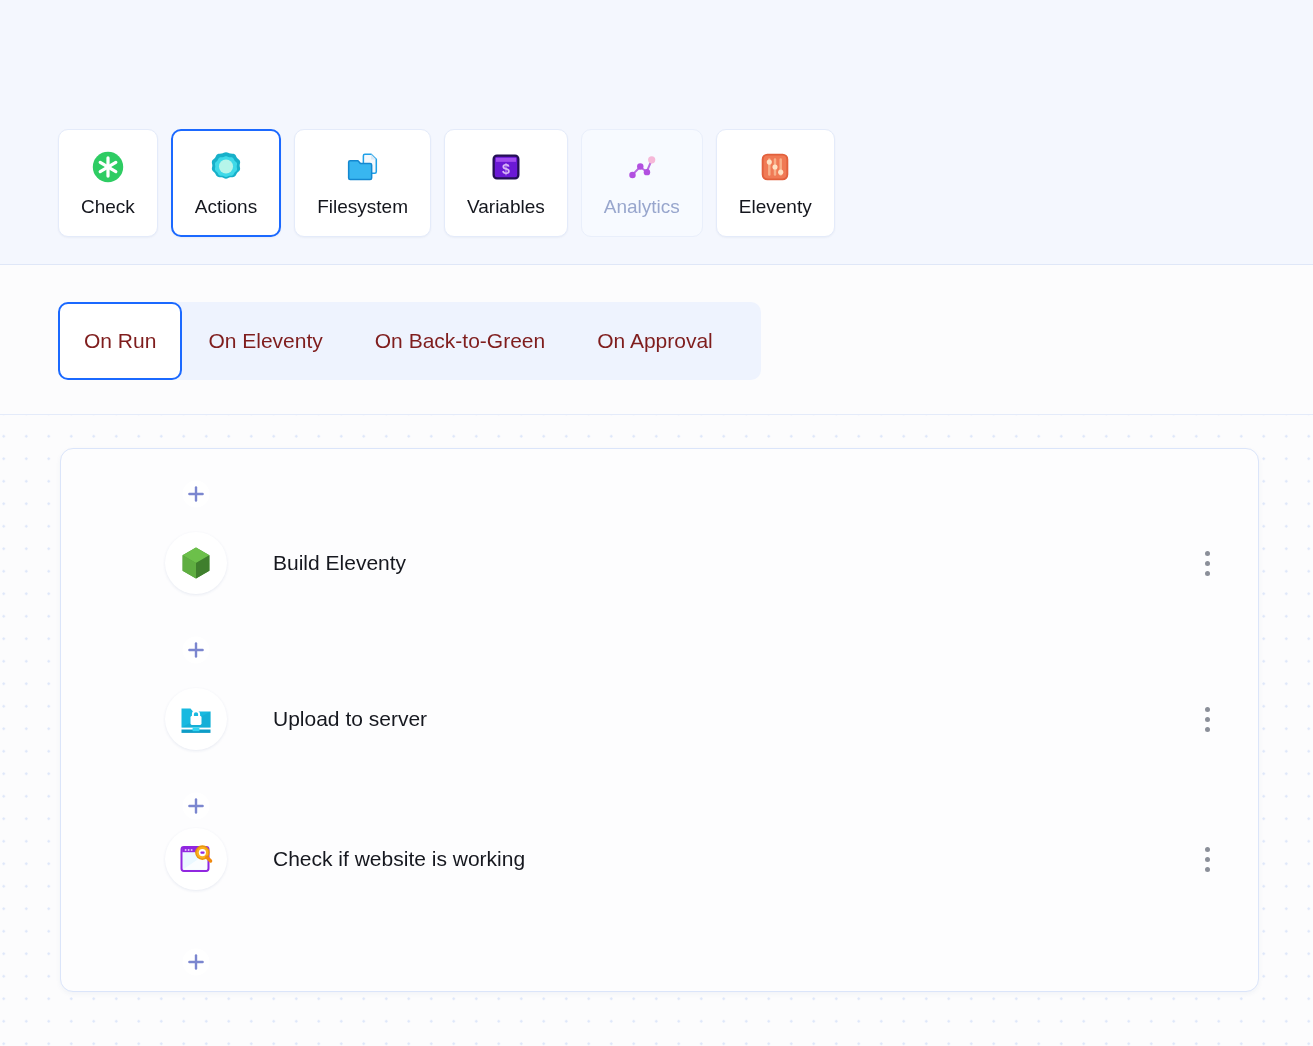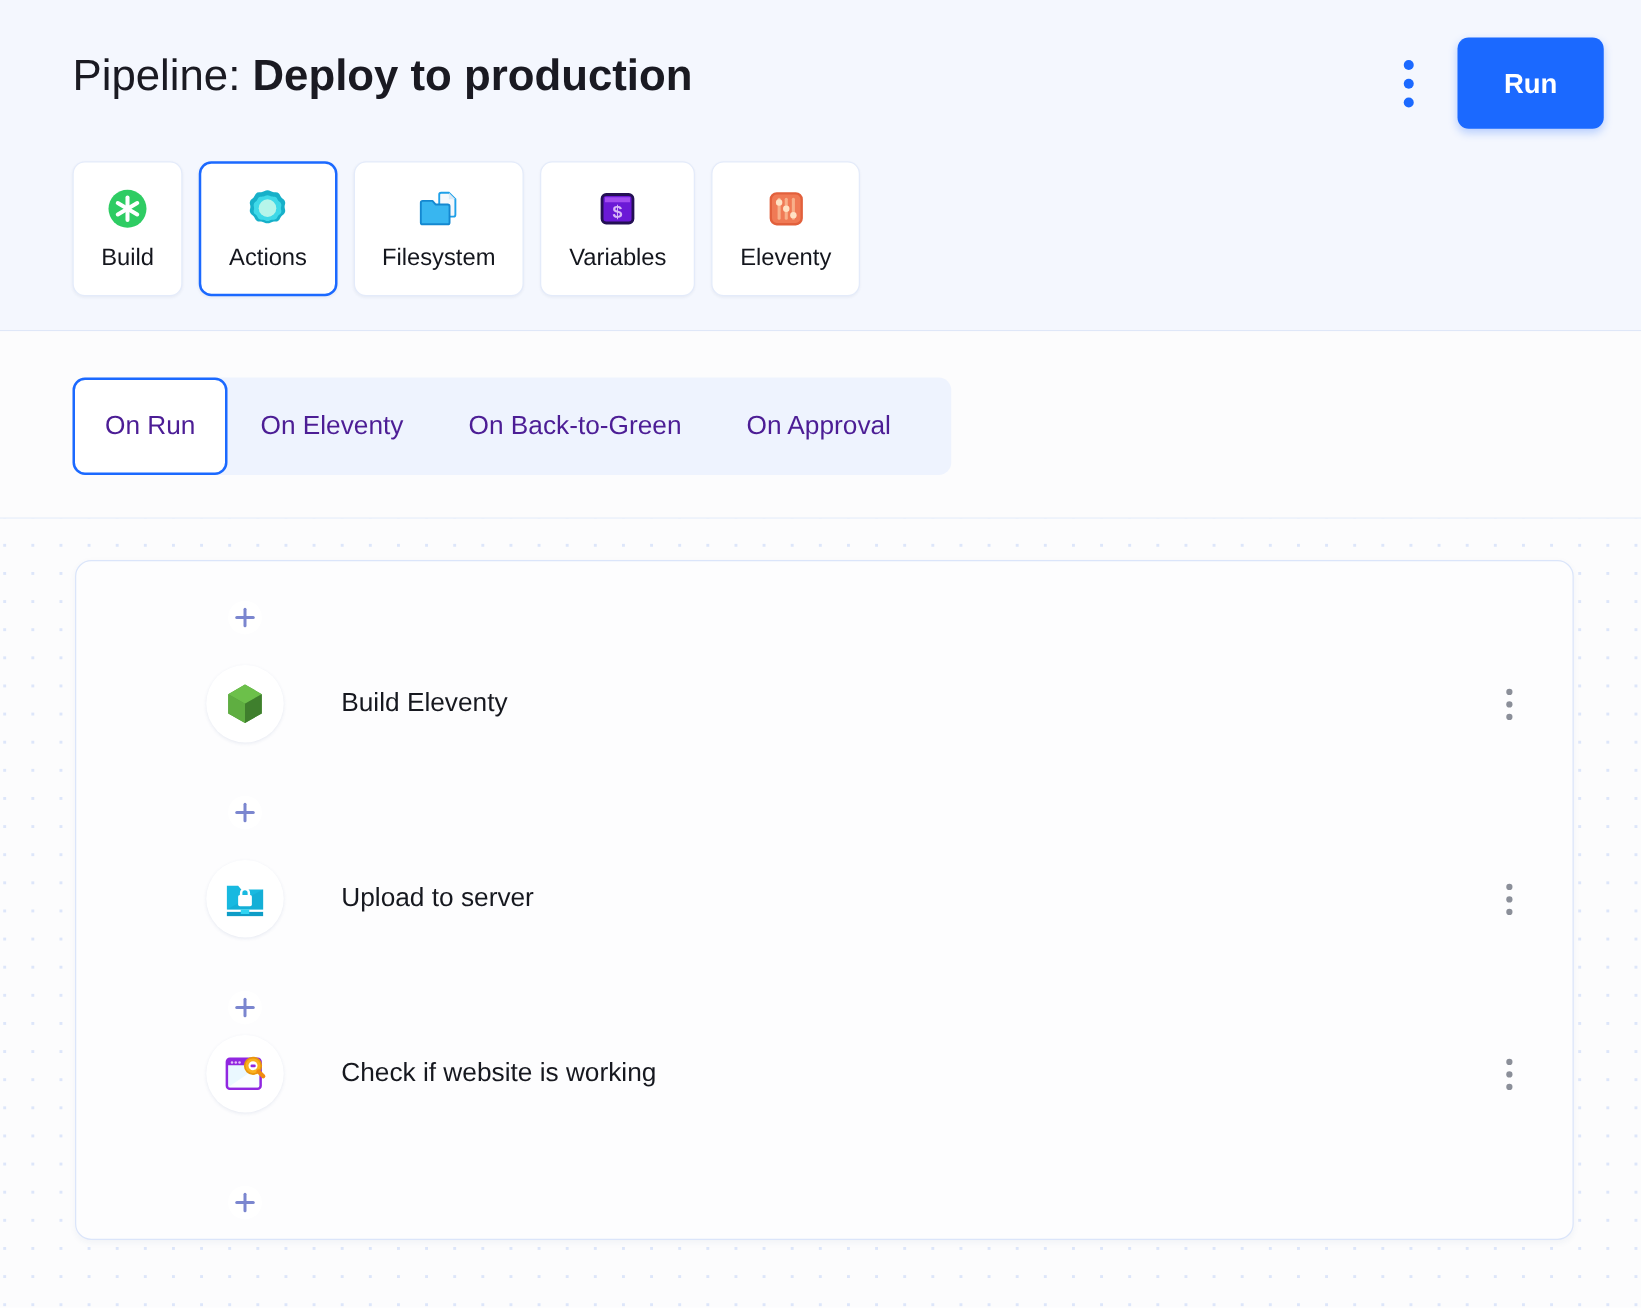--- a/index.html
+++ b/index.html
@@ -132,21 +132,21 @@
     display: flex;
     align-items: center;
     padding-right: 22px;
   }
   .subtab {
     height: 100%;
     display: flex;
     align-items: center;
     padding: 0 26px;
     font-size: 21px;
-    color: #4c1d95;
+    color: #7f1d1d;
     cursor: pointer;
     white-space: nowrap;
   }
   .subtab.active {
     background: #ffffff;
     border: 2px solid #1b69ff;
     border-radius: 10px;
     font-weight: 400;
     padding: 0 24px;
   }
@@ -234,49 +234,35 @@
     width: 5px; height: 5px;
     border-radius: 50%;
     background: #8b8f99;
   }
 </style>
 </head>
 <body>
 
 <div class="header-band">
 
-  <div class="title-row">
-    <div class="page-title">
-      <span>Pipeline:</span>
-      <b>Deploy to production</b>
-    </div>
-
-    <div class="kebab-header">
-      <i></i>
-      <i></i>
-      <i></i>
-    </div>
-
-    <button class="run-button">Run</button>
-  </div>
 
   <div class="nav-cards">
 
     <div class="nav-card">
       <span class="nav-icon-wrap">
         <svg class="nav-icon" viewBox="0 0 40 40">
           <circle cx="20" cy="20" r="16" fill="#2ecc63"></circle>
           <g stroke="#ffffff" stroke-width="3.4" stroke-linecap="round">
             <line x1="20" y1="10.5" x2="20" y2="29.5"></line>
             <line x1="11.8" y1="15.2" x2="28.2" y2="24.8"></line>
             <line x1="11.8" y1="24.8" x2="28.2" y2="15.2"></line>
           </g>
         </svg>
       </span>
-      <span class="nav-label">Build</span>
+      <span class="nav-label">Check</span>
     </div>
 
     <div class="nav-card active">
       <span class="nav-icon-wrap">
         <svg class="nav-icon" viewBox="0 0 40 40">
           <path fill="#17b0c9" d="M20 4.5c2 0 2.7 1 4.6 1.4 1.9.4 2.9-.3 4.5.8 1.6 1.2 1.4 2.4 2.6 3.8 1.2 1.4 2.4 1.4 3 3.3.6 1.9-.3 2.7-.3 4.6s.9 2.7.3 4.6c-.6 1.9-1.8 1.9-3 3.3-1.2 1.4-1 2.6-2.6 3.8-1.6 1.1-2.6.4-4.5.8-1.9.4-2.6 1.4-4.6 1.4s-2.7-1-4.6-1.4c-1.9-.4-2.9.3-4.5-.8-1.6-1.2-1.4-2.4-2.6-3.8-1.2-1.4-2.4-1.4-3-3.3-.6-1.9.3-2.7.3-4.6s-.9-2.7-.3-4.6c.6-1.9 1.8-1.9 3-3.3 1.2-1.4 1-2.6 2.6-3.8 1.6-1.1 2.6-.4 4.5-.8C17.3 5.5 18 4.5 20 4.5z"></path>
           <path fill="#3fd9e8" d="M20 8.6c1.6 0 2.1.8 3.6 1.1 1.5.3 2.3-.2 3.5.6 1.3.9 1.1 1.9 2 3 1 1.1 1.9 1.1 2.4 2.6.5 1.5-.2 2.1-.2 3.6s.7 2.1.2 3.6c-.5 1.5-1.4 1.5-2.4 2.6-.9 1.1-.7 2.1-2 3-1.2.8-2 .3-3.5.6-1.5.3-2 1.1-3.6 1.1s-2.1-.8-3.6-1.1c-1.5-.3-2.3.2-3.5-.6-1.3-.9-1.1-1.9-2-3-1-1.1-1.9-1.1-2.4-2.6-.5-1.5.2-2.1.2-3.6s-.7-2.1-.2-3.6c.5-1.5 1.4-1.5 2.4-2.6.9-1.1.7-2.1 2-3 1.2-.8 2-.3 3.5-.6 1.5-.3 2-1.1 3.6-1.1z"></path>
           <circle cx="20" cy="19.5" r="7.4" fill="#b6f5ea"></circle>
         </svg>
       </span>
@@ -298,20 +284,36 @@
       <span class="nav-icon-wrap">
         <svg class="nav-icon" viewBox="0 0 40 40">
           <rect x="7" y="8" width="26" height="24" rx="3.5" fill="#6b19d6" stroke="#241054" stroke-width="2.4"></rect>
           <path fill="#a24cf0" d="M9.4 10.4h21.2v4.2H9.4z"></path>
           <text x="20" y="27.6" font-family="Liberation Sans, sans-serif" font-size="15" font-weight="700" fill="#d9b8f7" text-anchor="middle">$</text>
         </svg>
       </span>
       <span class="nav-label">Variables</span>
     </div>
 
+    <div class="nav-card disabled">
+      <span class="nav-icon-wrap">
+        <svg class="nav-icon" viewBox="0 0 40 40">
+          <g stroke="#b96ae0" stroke-width="2.1">
+            <line x1="10" y1="28" x2="18" y2="20"></line>
+            <line x1="18" y1="20" x2="25" y2="25"></line>
+            <line x1="25" y1="25" x2="30" y2="13"></line>
+          </g>
+          <circle cx="10" cy="28.5" r="3.4" fill="#b24fe0"></circle>
+          <circle cx="18.2" cy="19.4" r="3.4" fill="#b24fe0"></circle>
+          <circle cx="25.2" cy="25.4" r="3.4" fill="#b24fe0"></circle>
+          <circle cx="30.2" cy="12.4" r="3.8" fill="#f6b8d8"></circle>
+        </svg>
+      </span>
+      <span class="nav-label">Analytics</span>
+    </div>
 
     <div class="nav-card">
       <span class="nav-icon-wrap">
         <svg class="nav-icon" viewBox="0 0 40 40">
           <rect x="7" y="7" width="26" height="26" rx="5" fill="#f07a55" stroke="#e2603c" stroke-width="2"></rect>
           <g stroke="#f8b08a" stroke-width="2.6" stroke-linecap="round">
             <line x1="14" y1="12" x2="14" y2="28"></line>
             <line x1="20" y1="12" x2="20" y2="28"></line>
             <line x1="26" y1="12" x2="26" y2="28"></line>
           </g>

